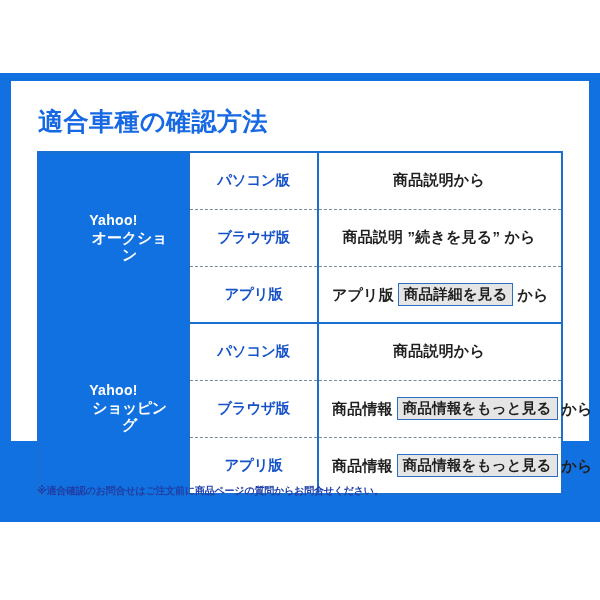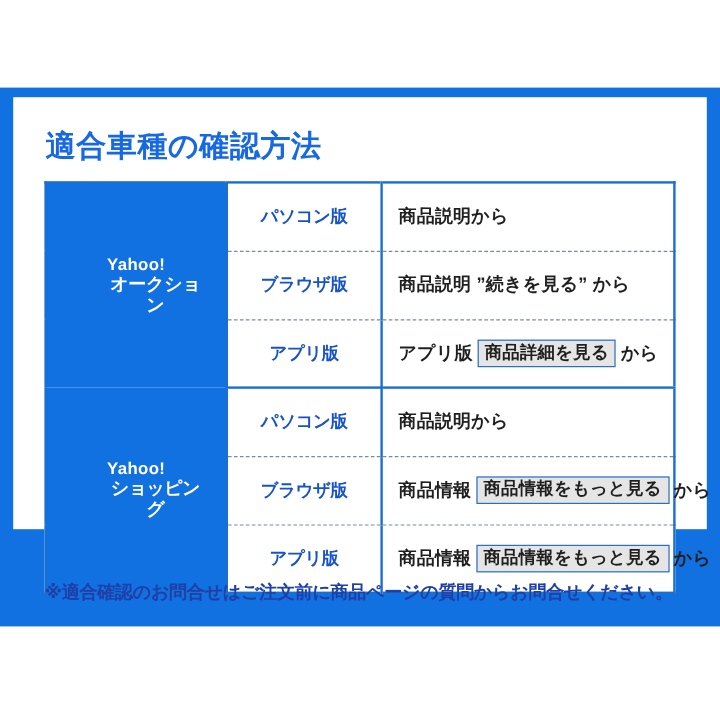--- a/index.html
+++ b/index.html
@@ -97,20 +97,21 @@
     border-right: 2px solid #1b6fd0;
   }
 
   .desccell {
     color: #1f1f1f;
     font-weight: bold;
     font-size: 15px;
     padding-left: 13px !important;
     letter-spacing: 0.2px;
     white-space: nowrap;
+    text-align: center;
   }
 
   tr.rowsep td.platcell,
   tr.rowsep td.desccell {
     border-bottom: 1px dashed #7a8b9e;
   }
   tr.groupsep td {
     border-bottom: 2px solid #1b6fd0;
   }
 
@@ -127,21 +128,21 @@
     color: #1f1f1f;
     line-height: 1.25;
     vertical-align: 1px;
   }
 
   
   #note {
     position: absolute;
     left: 26px;
     top: 403px;
-    font-size: 15px;
+    font-size: 10px;
     font-weight: bold;
     color: #1e3fa8;
     letter-spacing: -0.2px;
     white-space: nowrap;
   }
 </style>
 </head>
 <body>
 
 <div id="banner">

